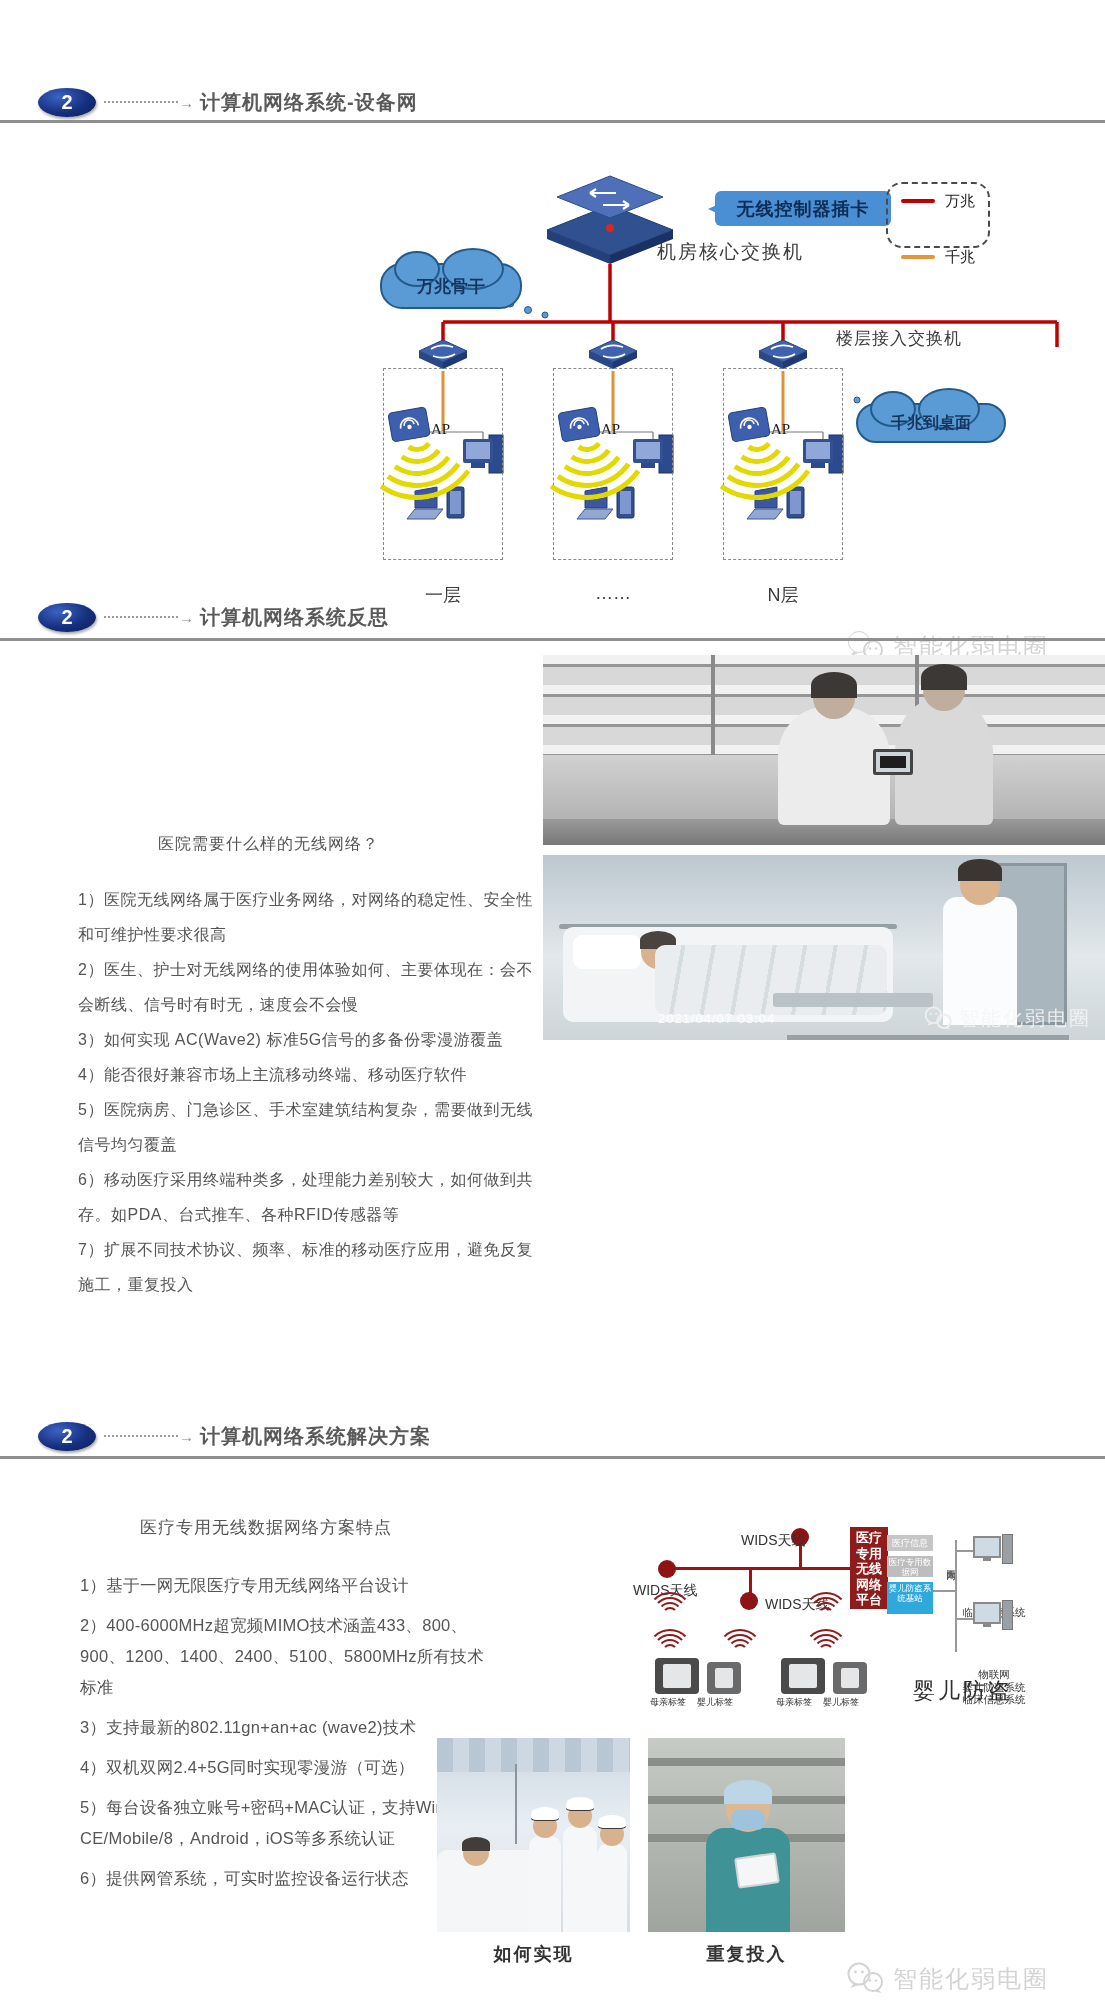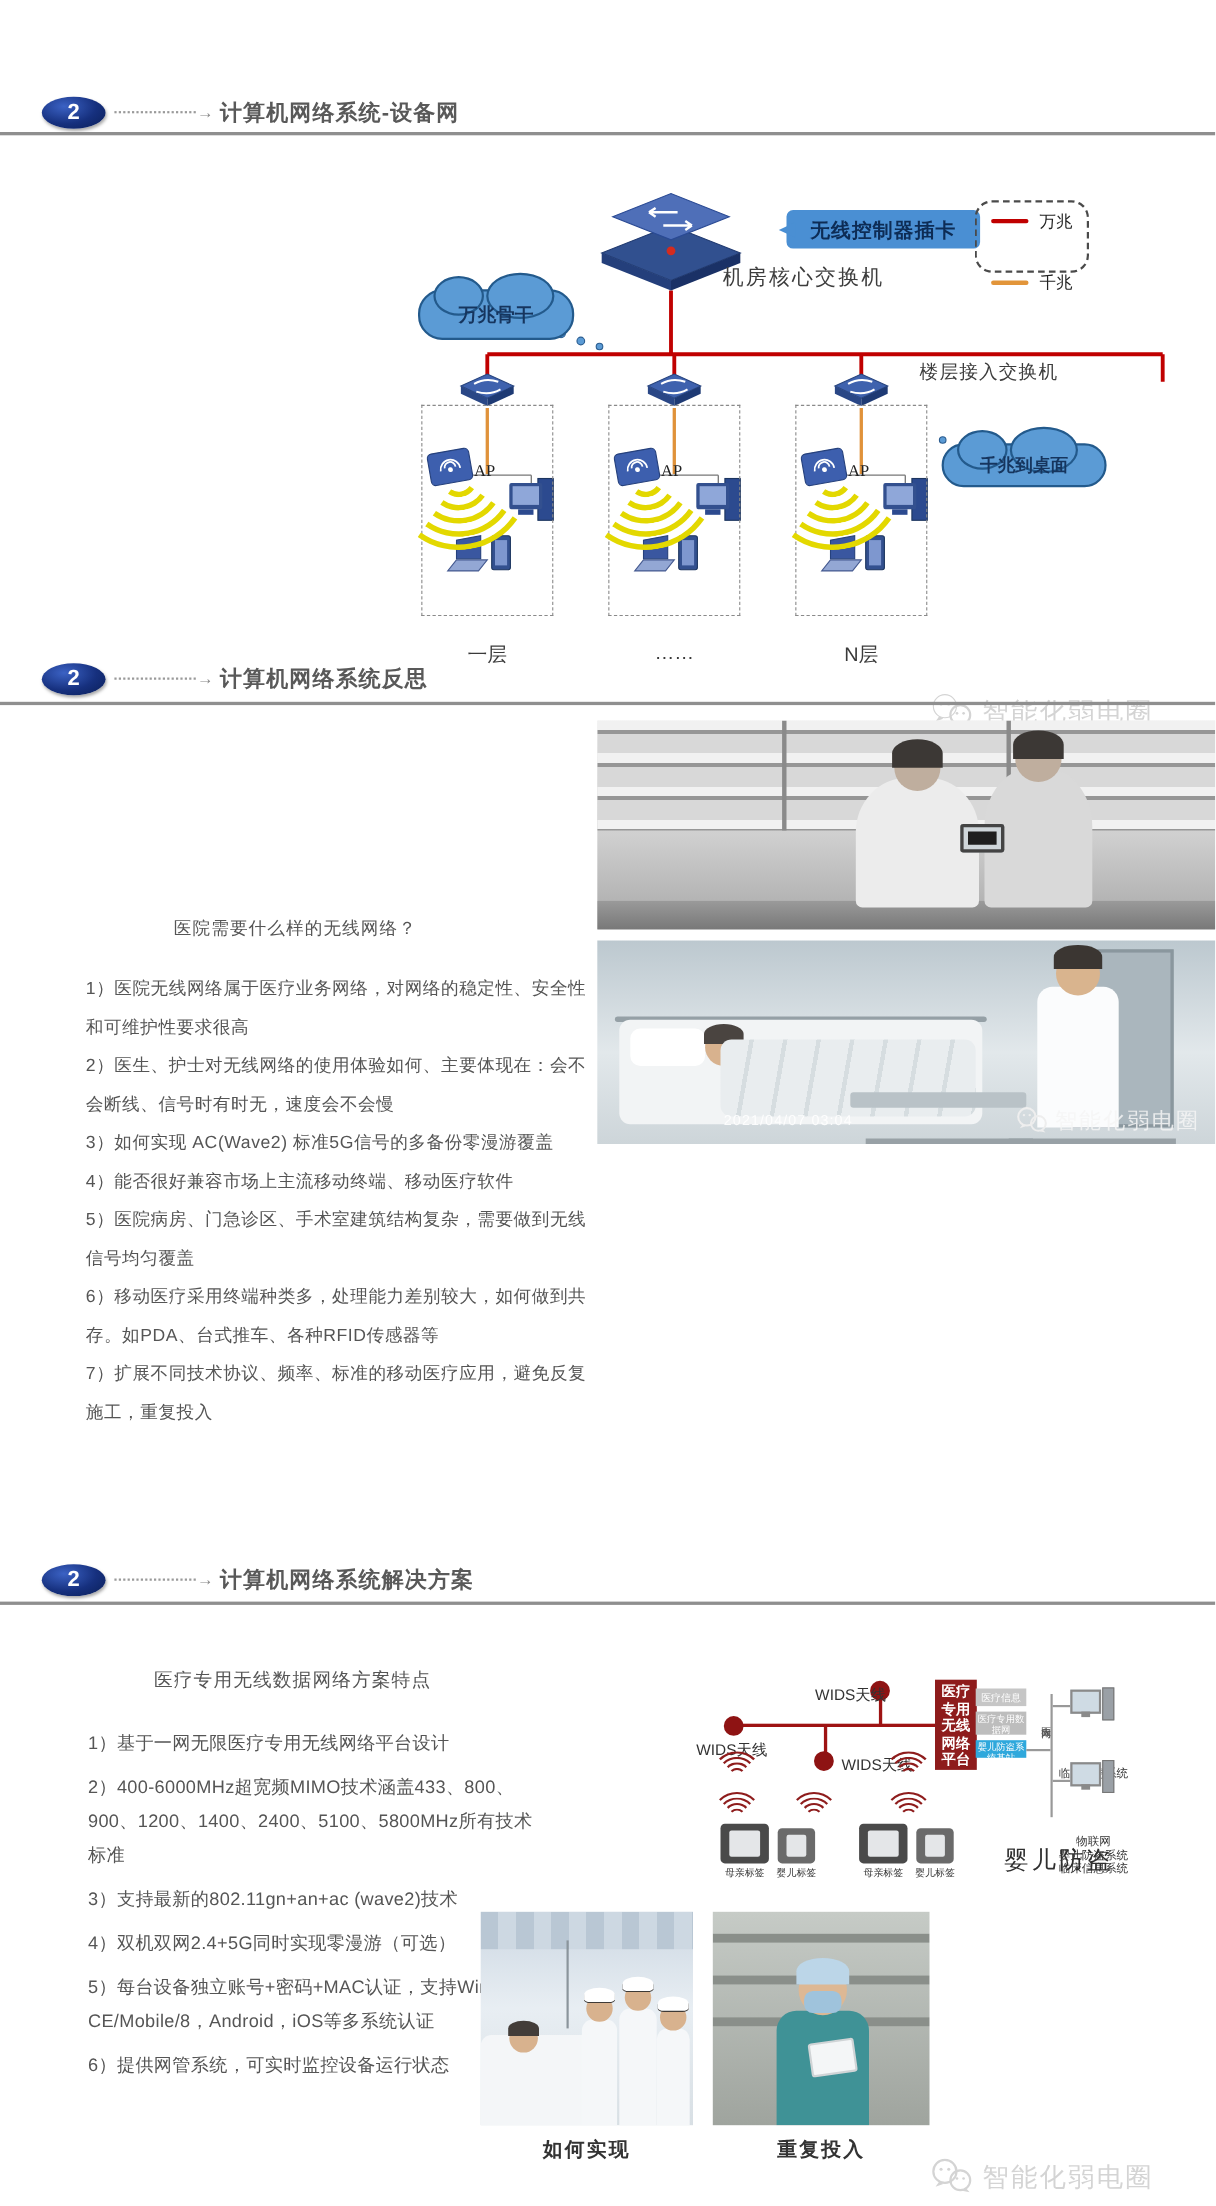--- a/index.html
+++ b/index.html
@@ -98,37 +98,37 @@
   .diagram3{position:absolute;left:615px;top:1490px;width:490px;height:232px;font-family:"Liberation Sans",sans-serif;}
   .d3-hline{position:absolute;background:#9e1313;}
   .d3-gline{position:absolute;background:#999;}
   .d3-dot{position:absolute;width:18px;height:18px;border-radius:50%;background:#8e1313;}
   .d3-wids{position:absolute;font-size:14px;color:#333;white-space:nowrap;}
   .d3-platform{position:absolute;left:235px;top:37px;width:38px;height:82px;background:#8e1c1c;color:#fff;
       font-size:13px;line-height:15.5px;text-align:center;word-break:break-all;padding-top:3px;box-sizing:border-box;font-weight:600;}
   .d3-box{position:absolute;left:272px;width:46px;color:#fff;text-align:center;word-break:break-all;}
   .d3-g1{top:45px;height:16px;line-height:16px;font-size:9px;background:#c6c6c6;}
   .d3-g2{top:66px;height:21px;font-size:8.5px;line-height:10px;background:#bdbdbd;padding-top:1px;box-sizing:border-box;}
-  .d3-blue{top:92px;height:16px;font-size:8.5px;line-height:10px;background:#2fa8dc;padding-top:1px;box-sizing:border-box;}
+  .d3-blue{top:92px;height:32px;font-size:8.5px;line-height:10px;background:#2fa8dc;padding-top:1px;box-sizing:border-box;}
   .d3-intranet{position:absolute;left:329px;top:72px;writing-mode:vertical-rl;font-size:9px;color:#555;letter-spacing:1px;}
   .minipc{position:absolute;width:44px;height:34px;}
   .minipc .mon{position:absolute;left:0;top:2px;width:24px;height:18px;border:2px solid #8a8a8a;background:#cfdbe4;}
   .minipc .mon::after{content:"";position:absolute;left:8px;top:18px;width:8px;height:5px;background:#8a8a8a;}
   .minipc .tower{position:absolute;right:4px;top:0;width:11px;height:30px;background:#9aa0a6;border:1px solid #777;box-sizing:border-box;}
   .d3-pclbl{position:absolute;font-size:10.5px;color:#333;text-align:center;width:86px;line-height:12.5px;margin-top:32px;}
   .rf{position:absolute;width:0;height:0;}
   .rf i{position:absolute;left:0;top:0;border:2.5px solid transparent;border-top-color:#8e1c1c;border-radius:50%;transform:translate(-50%,-50%);}
   .rf i:nth-child(1){width:12px;height:12px;}
   .rf i:nth-child(2){width:22px;height:22px;}
   .rf i:nth-child(3){width:32px;height:32px;}
   .rf i:nth-child(4){width:42px;height:42px;}
   .tag{position:absolute;width:44px;height:36px;background:#4a4a4a;border-radius:4px;}
   .tag::after{content:"";position:absolute;inset:6px 8px;background:#e4e6e8;border-radius:2px;}
   .tag.small{width:34px;height:32px;background:#6a6a6a;}
-  .tag-lbl{position:absolute;font-size:9px;color:#333;width:54px;text-align:center;}
+  .tag-lbl{position:absolute;font-size:9px;color:#333;width:54px;}
   .d3-caption{position:absolute;left:298px;top:186px;font-size:22px;color:#2e2e2e;letter-spacing:3px;font-weight:500;}
 
   .photo-a{left:437px;top:1738px;width:193px;height:194px;background:linear-gradient(180deg,#ccd7e2,#e8eef3 45%,#d8dfe4);}
   .pha-curtain{position:absolute;left:0;top:0;width:100%;height:34px;background:repeating-linear-gradient(90deg,#b9c7d4 0 16px,#cdd8e2 16px 32px);}
   .pha-bed{position:absolute;left:0;bottom:0;width:122px;height:82px;background:#f4f6f8;border-radius:10px 10px 0 0;}
   .pha-head{position:absolute;left:26px;bottom:66px;width:26px;height:26px;border-radius:50%;background:#d8b28e;}
   .pha-head::before{content:"";position:absolute;top:-3px;left:-1px;width:28px;height:14px;border-radius:50% 50% 0 0;background:#433d39;}
   .pha-pole{position:absolute;left:78px;top:26px;width:2px;height:80px;background:#8b959c;}
   .pha-fig{position:absolute;border-radius:10px 10px 0 0;background:#f5f7f9;}
   .pha-fig .fh{position:absolute;top:-22px;left:50%;transform:translateX(-50%);width:24px;height:24px;border-radius:50%;background:#d8b28e;}

